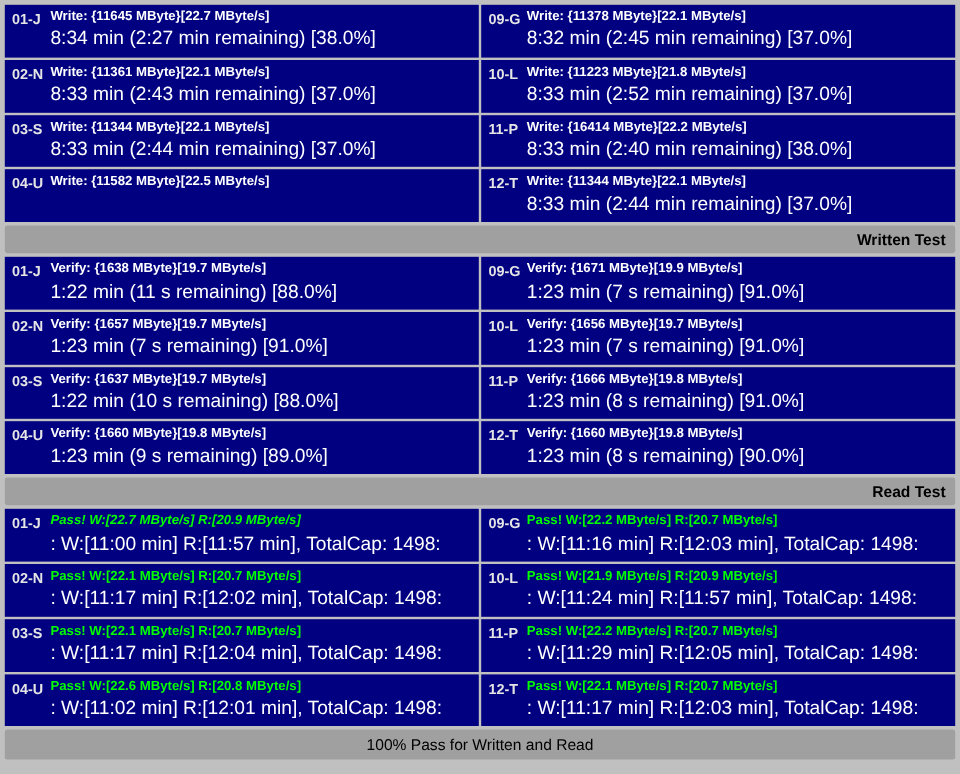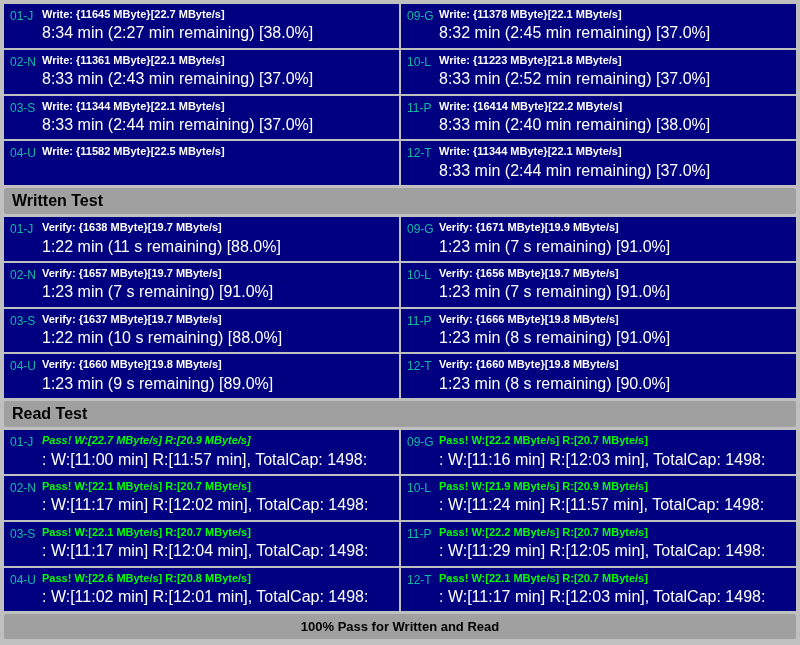--- a/index.html
+++ b/index.html
@@ -24,54 +24,54 @@
     }
     .cell {
       background: #000080;
       color: #ffffff;
       padding: 3px 6px;
       display: flex;
       align-items: flex-start;
       gap: 4px;
     }
     .cell-label {
-      color: #14b8a6;
-      font-weight: normal;
+      color: #e5e5e5;
+      font-weight: bold;
       font-size: 12px;
       min-width: 28px;
       padding-top: 2px;
     }
     .cell-content {
       flex: 1;
       line-height: 1.4;
     }
     .cell-line1 {
       font-size: 11px;
       font-weight: bold;
     }
     .cell-line2 {
       font-size: 16px;
     }
     .section-header {
-      text-align: left;
+      text-align: right;
       padding: 4px 8px;
       background: #a0a0a0;
       color: #000000;
-      font-size: 16px;
+      font-size: 13px;
       font-weight: bold;
       margin: 3px 0;
       border-radius: 2px;
     }
     .footer {
       text-align: center;
       background: #a0a0a0;
       color: #000000;
       padding: 5px;
       font-size: 13px;
-      font-weight: bold;
+      font-weight: normal;
       margin-top: 3px;
       border-radius: 2px;
     }
   </style>
 </head>
 <body>
 
 <div class="main-container">
 
   <div class="section">

